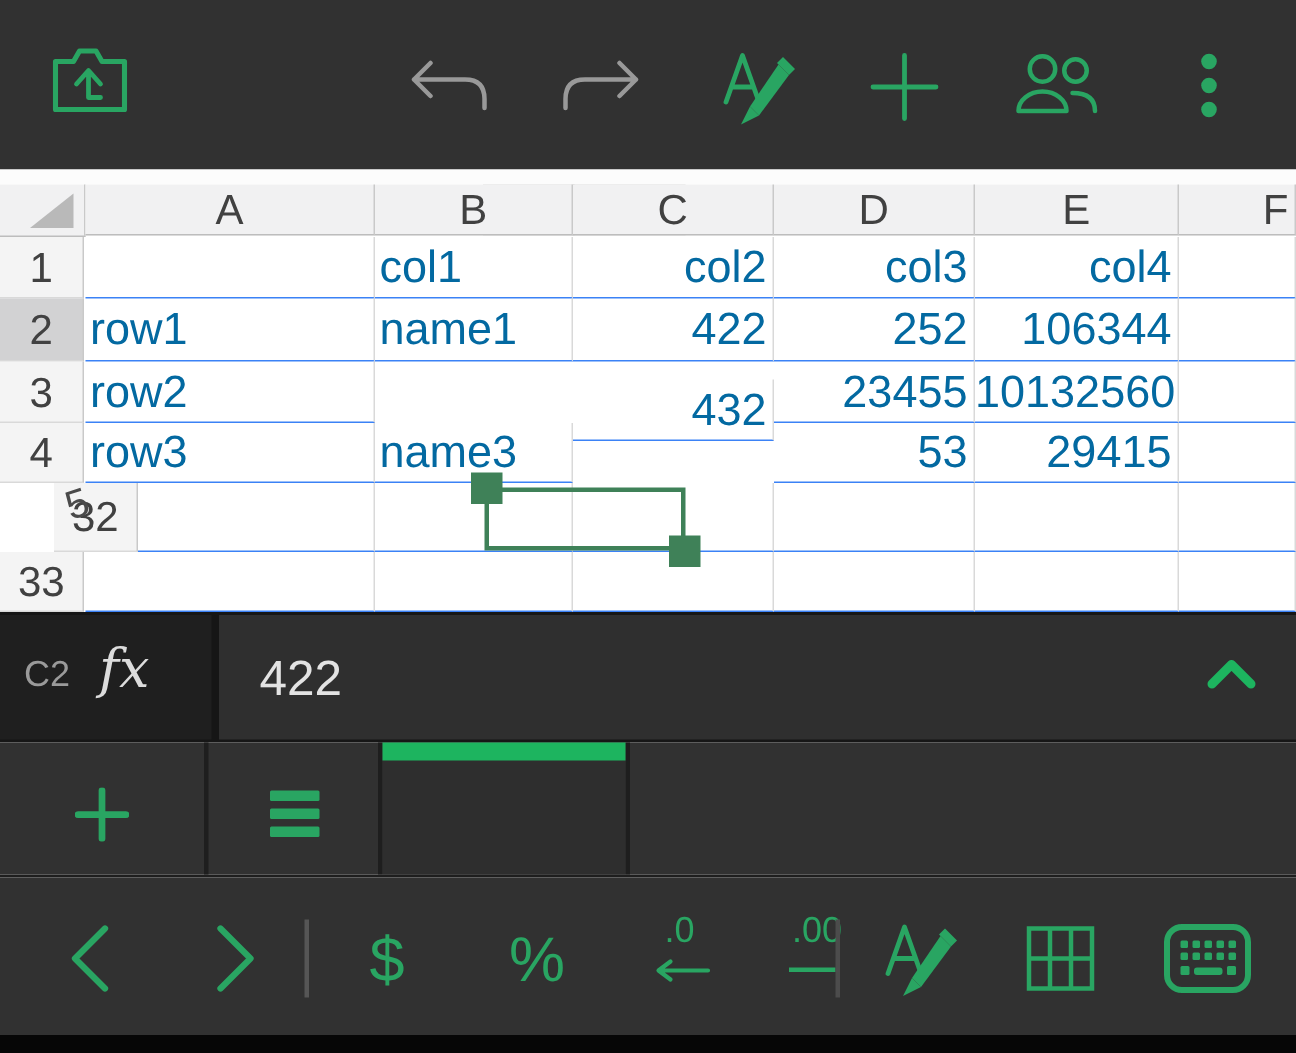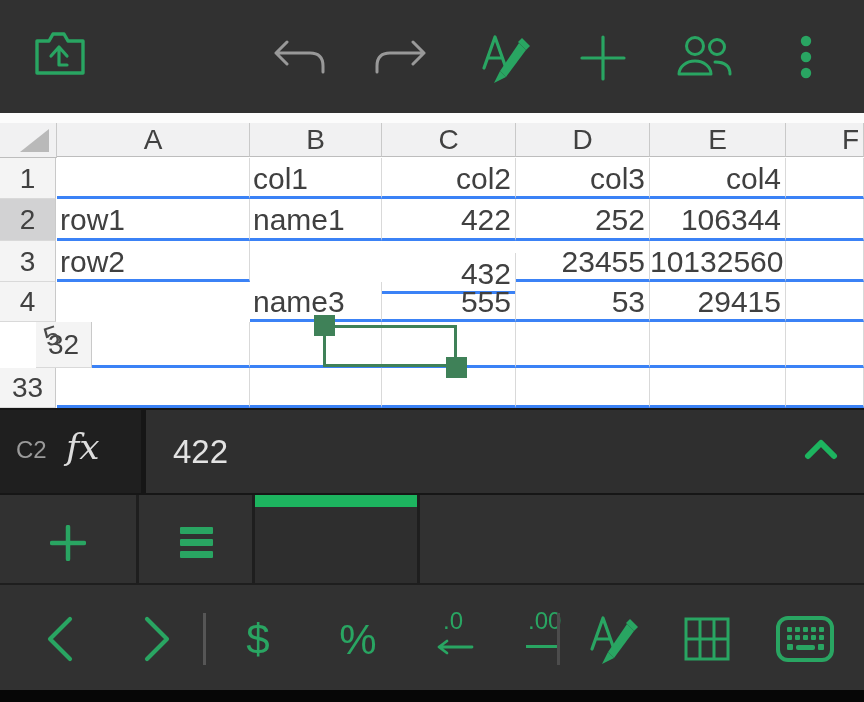--- a/index.html
+++ b/index.html
@@ -24,22 +24,22 @@
   #corner-cell{left:0;top:0;width:56px;height:34px;background:#f1f1f2;
          border-right:1px solid #c9c9c9;border-bottom:1px solid #bdbdbd;z-index:2;}
   #corner-cell .tri{position:absolute;right:7px;bottom:5px;width:0;height:0;
          border-bottom:23px solid #b9b9b9;border-left:29px solid transparent;}
   .rnum{position:absolute;left:0;width:56px;background:#f4f4f4;color:#414141;
         font-size:28px;text-align:center;border-right:1px solid #c9c9c9;
         border-bottom:1px solid #d9d9d9;box-sizing:border-box;z-index:2;}
   .rnum.sel{background:#d2d2d3;}
   .rnum .overlay5{position:absolute;left:8px;top:-9px;font-size:27px;color:#4a4a4a;
         transform:rotate(-18deg);}
-  .cell{position:absolute;background:transparent;color:#404040;font-size:30px;
-        border-right:1px solid #d9d9d9;border-bottom:3px solid #3b82f6;
+  .cell{position:absolute;background:transparent;color:#0369a1;font-size:30px;
+        border-right:1px solid #d9d9d9;border-bottom:1px solid #3b82f6;
         box-sizing:border-box;white-space:nowrap;overflow:visible;z-index:0;}
   .cell.left{text-align:left;padding-left:3px;}
   .cell.right{text-align:right;padding-right:4px;}
 
   
   #selection{left:323px;top:202px;width:134px;height:42px;
         border:3px solid var(--selgreen);box-sizing:border-box;z-index:5;background:transparent;}
   .handle{position:absolute;width:21px;height:21px;background:var(--selgreen);z-index:6;}
   #handle-tl{left:314px;top:192px;}
   #handle-br{left:446px;top:234px;}
@@ -144,22 +144,22 @@
     <div class="cell right" style="left: 516px; width: 134px; top: 76px; height: 42px; line-height: 42px;">252</div>
     <div class="cell right" style="left: 650px; width: 136px; top: 76px; height: 42px; line-height: 42px;">106344</div>
     <div class="cell left" style="left: 786px; width: 78px; top: 76px; height: 42px; line-height: 42px;"></div>
     <div class="rnum" style="top: 118px; height: 41px; line-height: 41px;">3</div>
     <div class="cell left" style="left: 57px; width: 193px; top: 118px; height: 41px; line-height: 41px;">row2</div>
     <div class="cell right" style="left: 382px; width: 134px; top: 118px; height: 41px; line-height: 41px; margin-top: 12px;">432</div>
     <div class="cell right" style="left: 516px; width: 134px; top: 118px; height: 41px; line-height: 41px;">23455</div>
     <div class="cell right" style="left: 650px; width: 136px; top: 118px; height: 41px; line-height: 41px;">10132560</div>
     <div class="cell left" style="left: 786px; width: 78px; top: 118px; height: 41px; line-height: 41px;"></div>
     <div class="rnum" style="top: 159px; height: 40px; line-height: 40px;">4</div>
+    <div class="cell left" style="left: 57px; width: 193px; top: 159px; height: 40px; line-height: 40px;">row3</div>
     <div class="cell left" style="left: 250px; width: 132px; top: 159px; height: 40px; line-height: 40px;">name3</div>
-    <div class="cell right" style="left: 382px; width: 134px; top: 159px; height: 40px; line-height: 40px;">555</div>
     <div class="cell right" style="left: 516px; width: 134px; top: 159px; height: 40px; line-height: 40px;">53</div>
     <div class="cell right" style="left: 650px; width: 136px; top: 159px; height: 40px; line-height: 40px;">29415</div>
     <div class="cell left" style="left: 786px; width: 78px; top: 159px; height: 40px; line-height: 40px;"></div>
     <div class="rnum" style="top: 199px; height: 46px; line-height: 46px; margin-left: 36px;">32<span class="overlay5">5</span></div>
     <div class="cell left" style="left: 57px; width: 193px; top: 199px; height: 46px; line-height: 46px;"></div>
     <div class="cell left" style="left: 250px; width: 132px; top: 199px; height: 46px; line-height: 46px;"></div>
     <div class="cell right" style="left: 382px; width: 134px; top: 199px; height: 46px; line-height: 46px;"></div>
     <div class="cell right" style="left: 516px; width: 134px; top: 199px; height: 46px; line-height: 46px;"></div>
     <div class="cell right" style="left: 650px; width: 136px; top: 199px; height: 46px; line-height: 46px;"></div>
     <div class="cell left" style="left: 786px; width: 78px; top: 199px; height: 46px; line-height: 46px;"></div>

